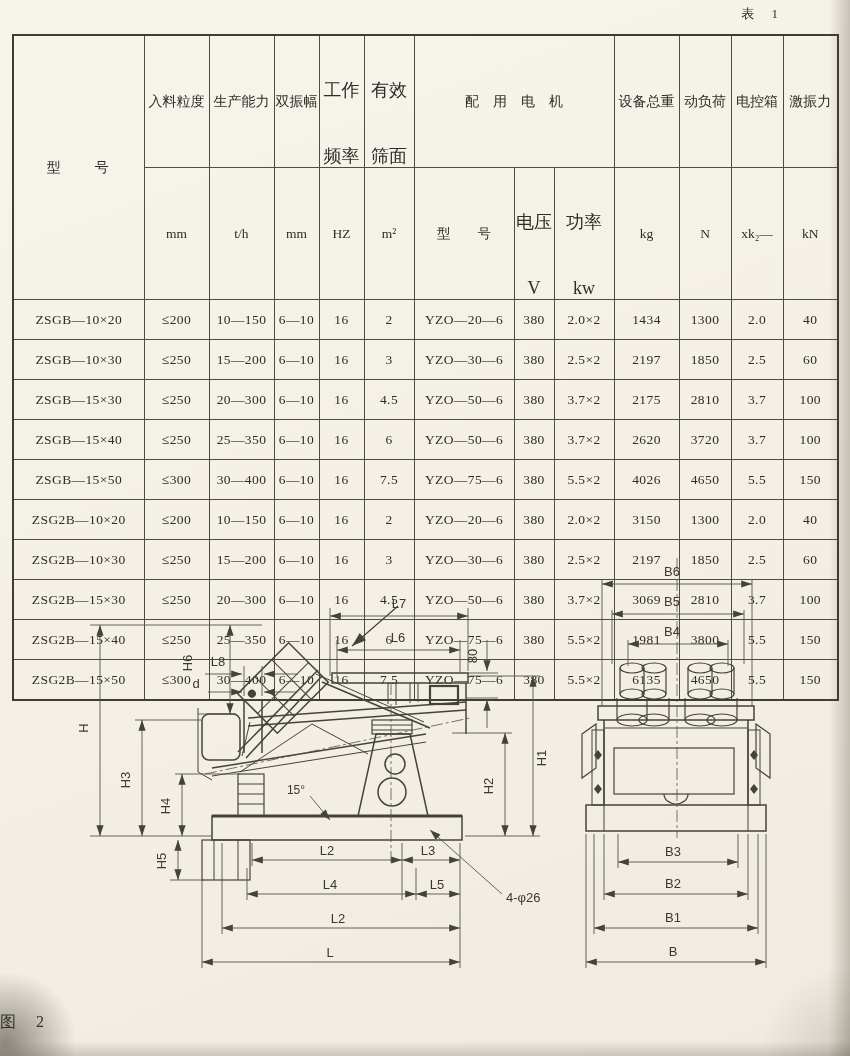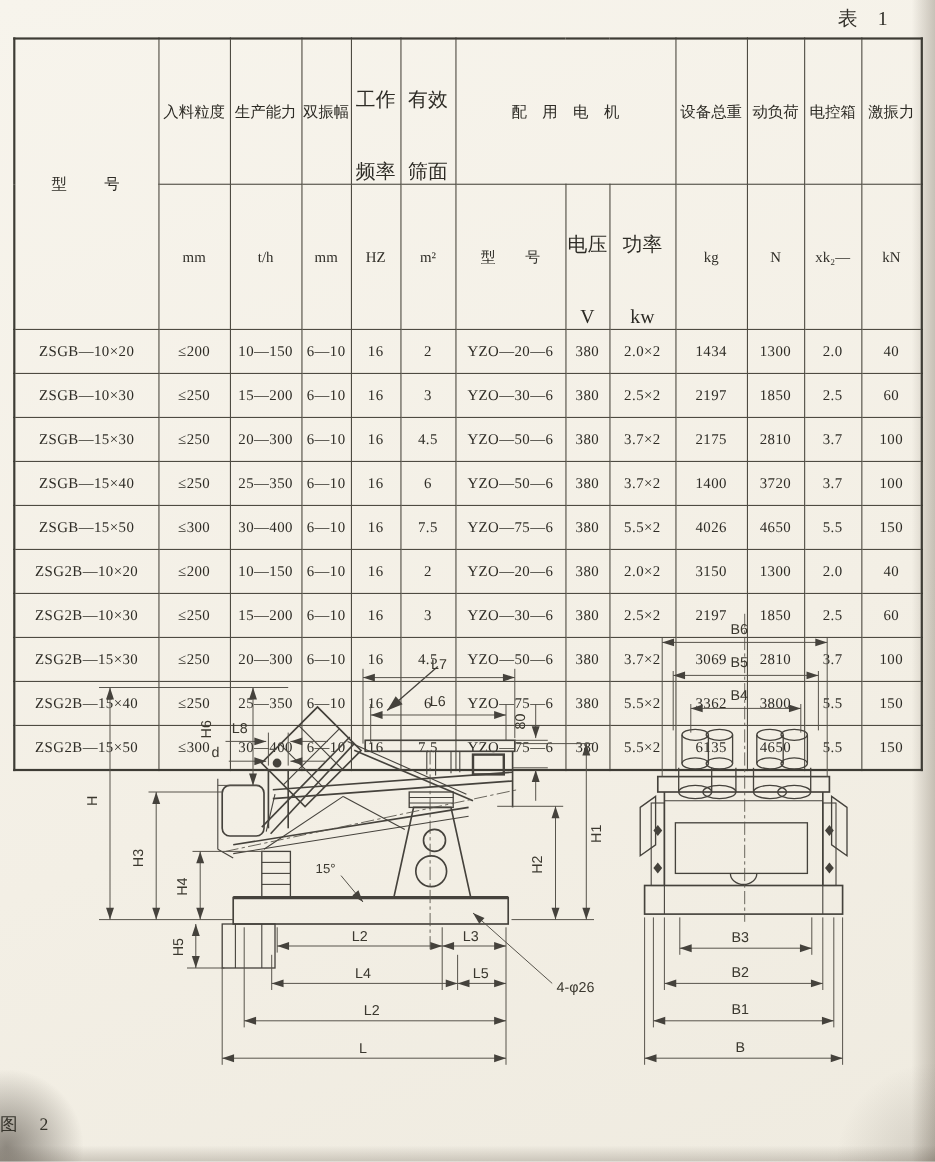--- a/index.html
+++ b/index.html
@@ -7,21 +7,21 @@
     width:850px;height:1056px;position:relative;overflow:hidden;
     font-family:"Liberation Serif",serif;color:#2e2c26;
     background:
       radial-gradient(circle at 6px 1042px, rgba(45,38,30,.50), rgba(45,38,30,0) 70px),
       radial-gradient(circle at 850px 1056px, rgba(60,50,40,.18), rgba(60,50,40,0) 90px),
       linear-gradient(to right, rgba(0,0,0,0) 97.5%, rgba(80,68,54,.28)),
       linear-gradient(to bottom, rgba(0,0,0,0) 98.6%, rgba(70,58,46,.22)),
       linear-gradient(160deg,#f7f4ec 0%,#f3efe5 60%,#efebe0 100%);
   }
   .tbl-caption{
-    position:absolute;top:5px;right:36px;font-size:18px;letter-spacing:7px;color:#33312b;
+    position:absolute;top:5px;right:65px;font-size:13px;letter-spacing:7px;color:#33312b;
   }
   table.spec{
     position:absolute;left:12px;top:34px;width:826px;
     border-collapse:collapse;table-layout:fixed;
     border:2px solid #3e3c35;
   }
   table.spec th, table.spec td{
     border:1px solid #4e4b42;text-align:center;vertical-align:middle;
     padding:0;font-weight:normal;overflow:hidden;
   }
@@ -154,21 +154,21 @@
       <tr>
         <td>ZSGB—15×40</td>
         <td>≤250</td>
         <td>25—350</td>
         <td>6—10</td>
         <td>16</td>
         <td>6</td>
         <td>YZO—50—6</td>
         <td>380</td>
         <td>3.7×2</td>
-        <td>1400</td>
+        <td>2620</td>
         <td>3720</td>
         <td>3.7</td>
         <td>100</td>
       </tr>
 
       <tr>
         <td>ZSGB—15×50</td>
         <td>≤300</td>
         <td>30—400</td>
         <td>6—10</td>
@@ -234,21 +234,21 @@
       <tr>
         <td>ZSG2B—15×40</td>
         <td>≤250</td>
         <td>25—350</td>
         <td>6—10</td>
         <td>16</td>
         <td>6</td>
         <td>YZO—75—6</td>
         <td>380</td>
         <td>5.5×2</td>
-        <td>3362</td>
+        <td>1981</td>
         <td>3800</td>
         <td>5.5</td>
         <td>150</td>
       </tr>
 
       <tr>
         <td>ZSG2B—15×50</td>
         <td>≤300</td>
         <td>30—400</td>
         <td>6—10</td>

